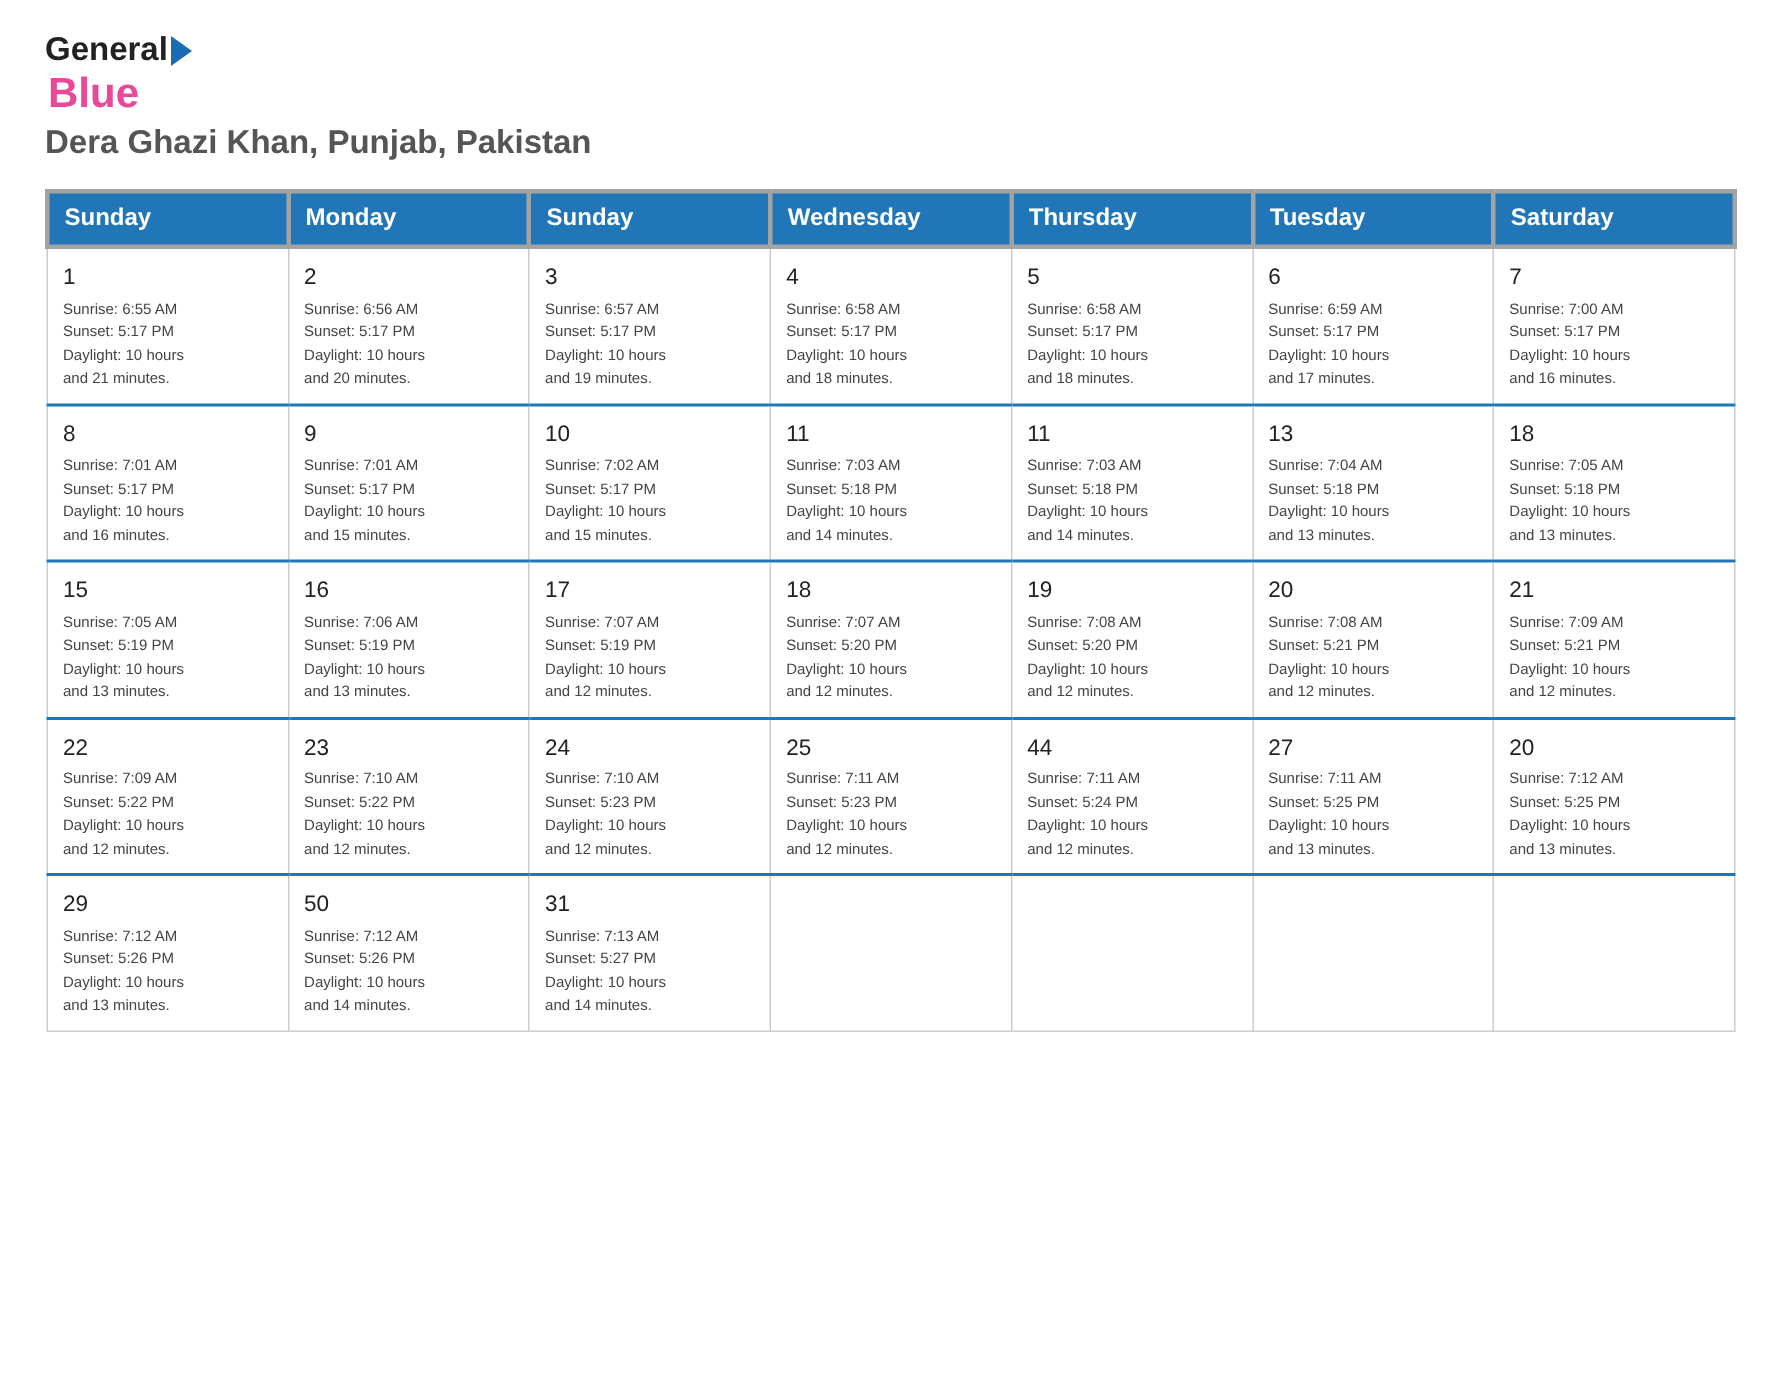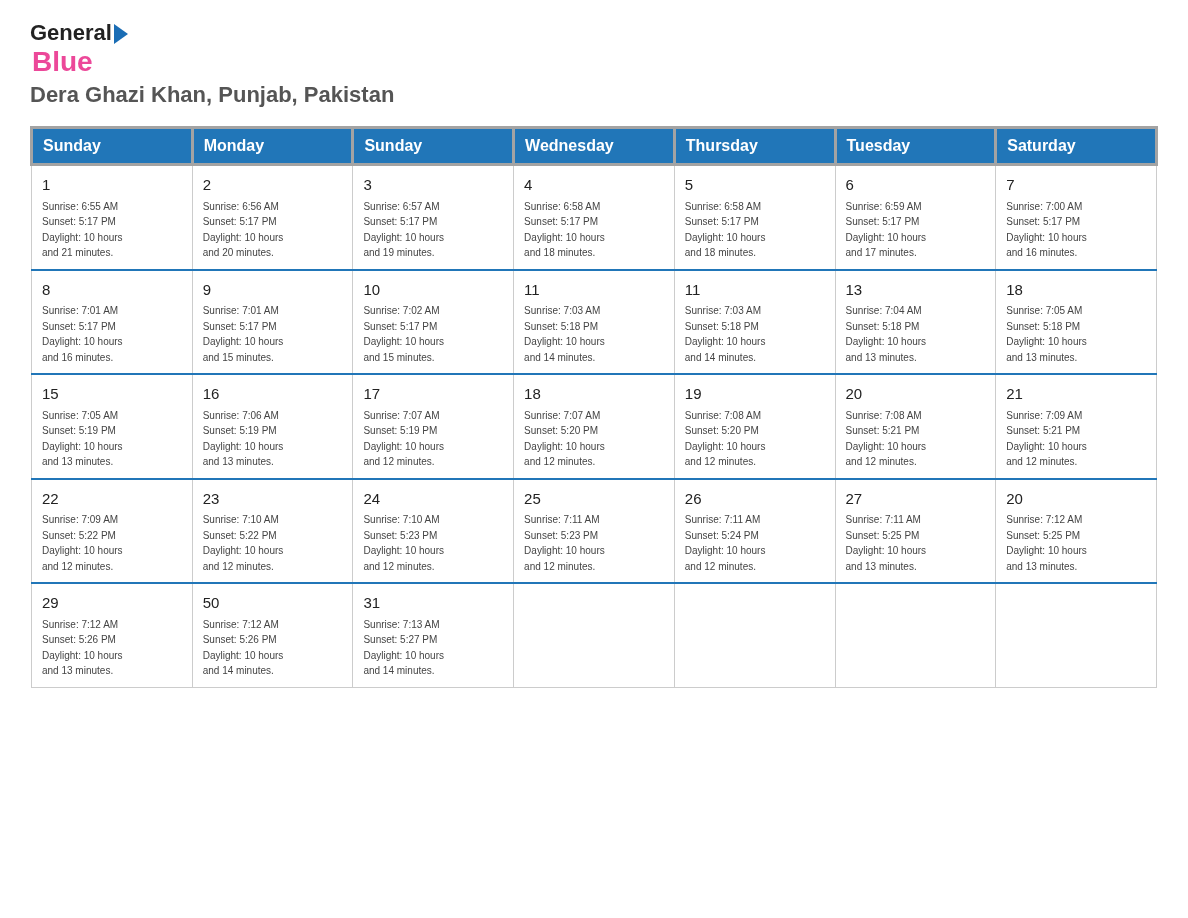--- a/index.html
+++ b/index.html
@@ -237,21 +237,21 @@
         </td>
         <td>
           <span class="day-number">24</span>
           <div class="day-info">Sunrise: 7:10 AM<br>Sunset: 5:23 PM<br>Daylight: 10 hours<br>and 12 minutes.</div>
         </td>
         <td>
           <span class="day-number">25</span>
           <div class="day-info">Sunrise: 7:11 AM<br>Sunset: 5:23 PM<br>Daylight: 10 hours<br>and 12 minutes.</div>
         </td>
         <td>
-          <span class="day-number">26</span>
+          <span class="day-number">44</span>
           <div class="day-info">Sunrise: 7:11 AM<br>Sunset: 5:24 PM<br>Daylight: 10 hours<br>and 12 minutes.</div>
         </td>
         <td>
           <span class="day-number">27</span>
           <div class="day-info">Sunrise: 7:11 AM<br>Sunset: 5:25 PM<br>Daylight: 10 hours<br>and 13 minutes.</div>
         </td>
         <td>
           <span class="day-number">20</span>
           <div class="day-info">Sunrise: 7:12 AM<br>Sunset: 5:25 PM<br>Daylight: 10 hours<br>and 13 minutes.</div>
         </td>

